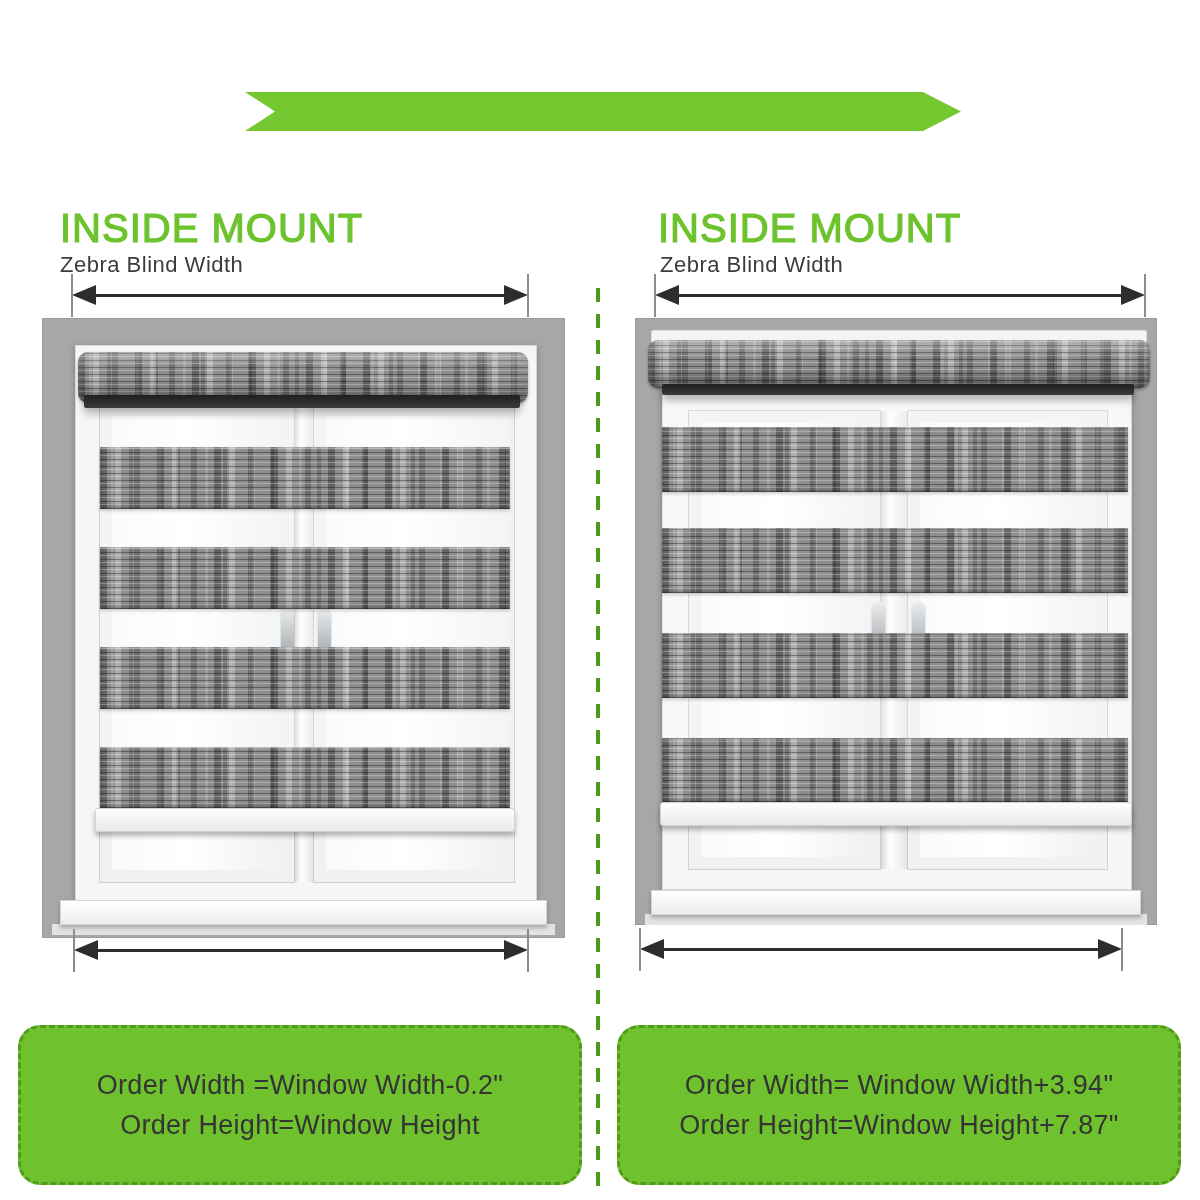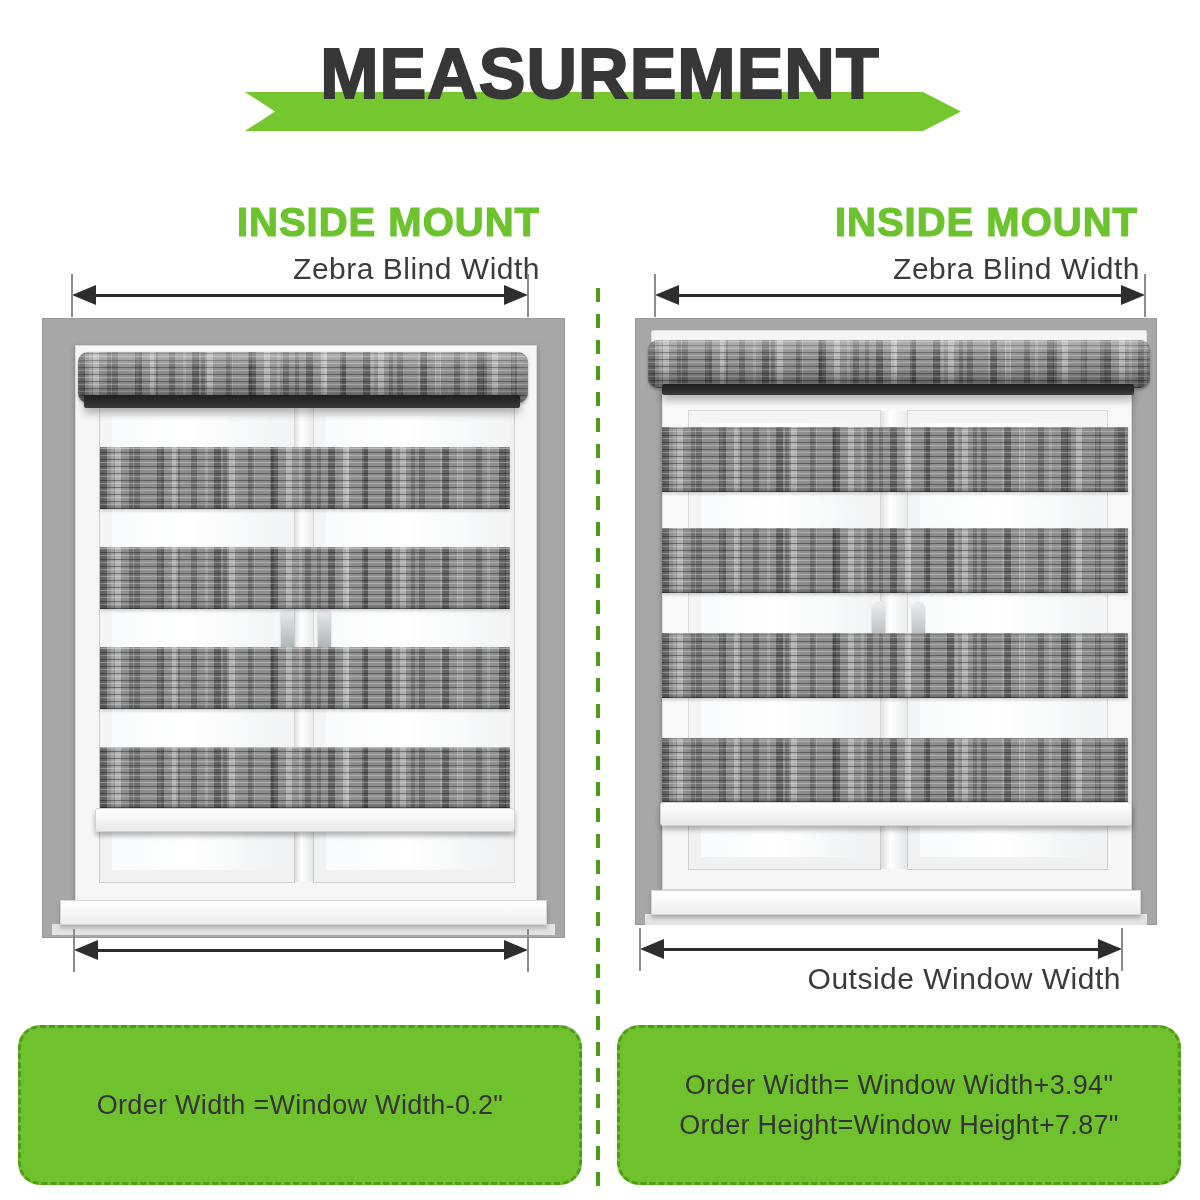--- a/index.html
+++ b/index.html
@@ -18,27 +18,27 @@
   .canvas{position:relative;width:1200px;height:1200px;background:#ffffff;overflow:hidden;}
 
   
   .banner{position:absolute;left:245px;top:92px;width:716px;height:39px;background:var(--green-banner);
     clip-path:polygon(0 0,calc(100% - 38px) 0,100% 50%,calc(100% - 38px) 100%,0 100%,30px 50%);}
   .main-title{position:absolute;left:0;top:34px;width:1200px;text-align:center;
     font-size:70px;font-weight:900;letter-spacing:1px;color:var(--title-dark);
     -webkit-text-stroke:2px var(--title-dark);}
 
   
-  .col-heading{position:absolute;top:200px;width:480px;text-align:right;font-size:40px;font-weight:700;
+  .col-heading{position:absolute;top:206px;width:480px;text-align:left;font-size:40px;font-weight:400;
     color:var(--heading-green);-webkit-text-stroke:1.2px var(--heading-green);letter-spacing:1px;}
   .col-heading.left{left:60px;}
   .col-heading.right{left:658px;}
 
   
-  .dim-label{position:absolute;font-size:30px;color:var(--text-dark);letter-spacing:.5px;text-align:right;}
+  .dim-label{position:absolute;font-size:22px;color:var(--text-dark);letter-spacing:.5px;text-align:left;}
   .h-arrow{position:absolute;height:0;}
   .h-arrow .line{position:absolute;left:6px;right:6px;top:-1px;height:3px;background:var(--arrow-color);}
   .h-arrow .head{position:absolute;top:-10px;width:0;height:0;border-top:10px solid transparent;border-bottom:10px solid transparent;}
   .h-arrow .head.w{left:0;border-right:24px solid var(--arrow-color);}
   .h-arrow .head.e{right:0;border-left:24px solid var(--arrow-color);}
   .h-arrow .tick{position:absolute;top:-21px;width:2px;height:43px;background:#8c8c8c;}
   .h-arrow .tick.w{left:-1px;}
   .h-arrow .tick.e{right:-1px;}
 
   
@@ -79,21 +79,20 @@
   .order-box.left{left:18px;}
   .order-box.right{left:617px;}
   .order-line{font-size:27px;color:#343434;letter-spacing:.3px;text-align:center;line-height:1.2;}
 </style>
 </head>
 <body>
 
 <div class="canvas">
 
   <div class="banner"></div>
-  <h1 class="main-title">MEASUREMENT</h1>
 
   <div class="divider"></div>
 
   <div class="col-heading left">INSIDE MOUNT</div>
 
   <div class="dim-label" style="left:60px;top:252px;width:480px;">Zebra Blind Width</div>
   <div class="h-arrow" style="left:72px;top:295px;width:456px;">
     <span class="head w"></span>
     <span class="line"></span>
     <span class="head e"></span>
@@ -129,20 +128,21 @@
   <div class="h-arrow" style="left:74px;top:950px;width:454px;">
     <span class="head w"></span>
     <span class="line"></span>
     <span class="head e"></span>
     <span class="tick w"></span>
     <span class="tick e"></span>
   </div>
 
   <div class="order-box left">
     <div class="order-line">Order Width =Window Width-0.2"</div>
+    <div class="order-line">Order Height=Window Height</div>
   </div>
 
   <div class="col-heading right">INSIDE MOUNT</div>
 
   <div class="dim-label" style="left:660px;top:252px;width:480px;">Zebra Blind Width</div>
   <div class="h-arrow" style="left:655px;top:295px;width:490px;">
     <span class="head w"></span>
     <span class="line"></span>
     <span class="head e"></span>
     <span class="tick w"></span>
@@ -175,20 +175,19 @@
     <div class="sill" style="left:16px;top:572px;width:490px;height:25px;"></div>
   </div>
 
   <div class="h-arrow" style="left:640px;top:949px;width:482px;">
     <span class="head w"></span>
     <span class="line"></span>
     <span class="head e"></span>
     <span class="tick w"></span>
     <span class="tick e"></span>
   </div>
-  <div class="dim-label" style="left:641px;top:962px;width:480px;">Outside Window Width</div>
 
   <div class="order-box right">
     <div class="order-line">Order Width= Window Width+3.94"</div>
     <div class="order-line">Order Height=Window Height+7.87"</div>
   </div>
 
 </div>
 
 </body></html>

